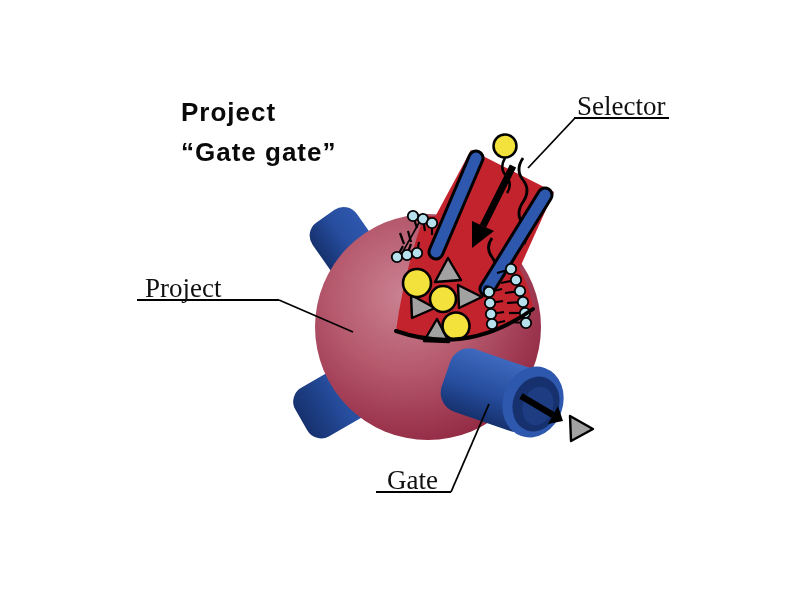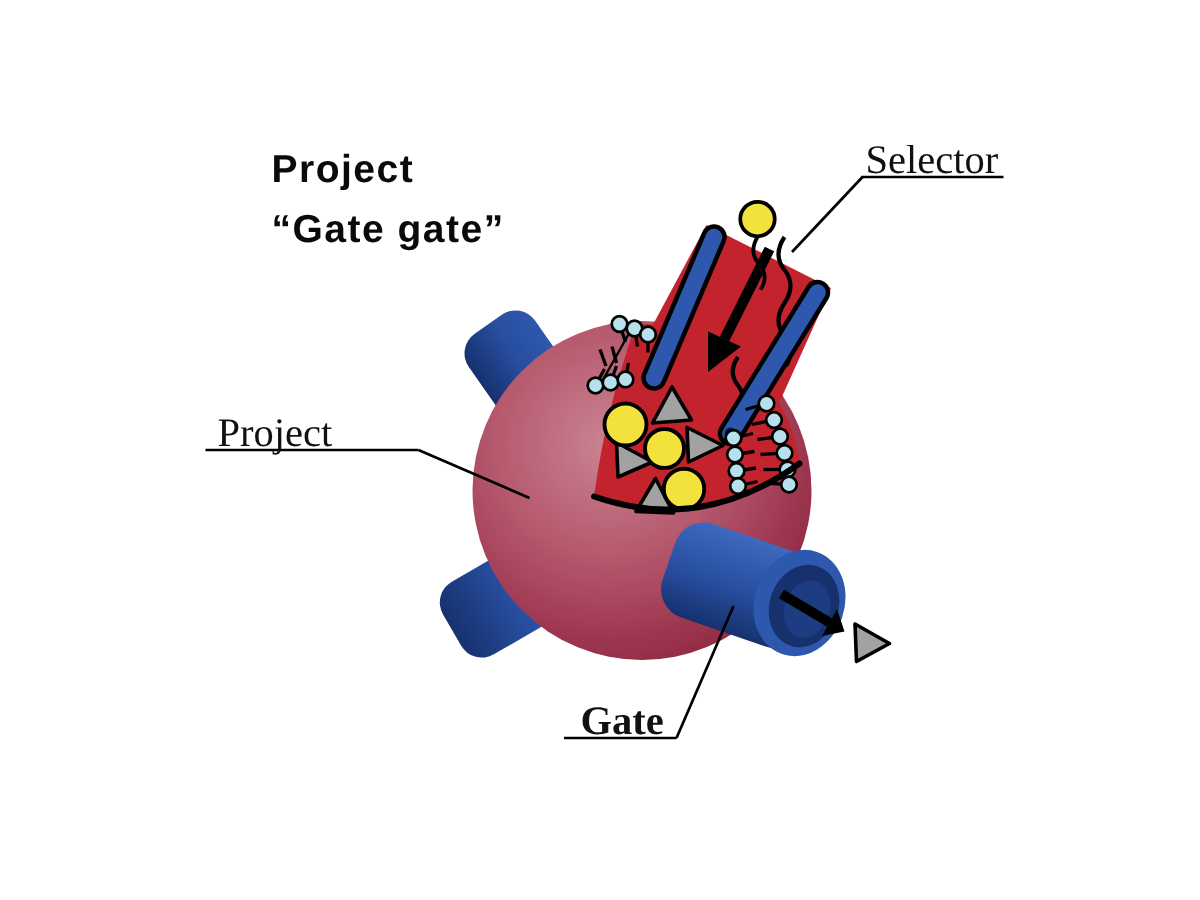--- a/index.html
+++ b/index.html
@@ -6,21 +6,21 @@
   #stage{position:relative;width:800px;height:600px;background:#ffffff;overflow:hidden;
          font-family:"Liberation Sans",sans-serif;}
   #stage svg{position:absolute;left:0;top:0;}
   .lbl{position:absolute;color:#111;font-family:"Liberation Serif",serif;font-size:27px;
        white-space:nowrap;line-height:1.05;}
   .title{position:absolute;left:181px;top:92px;color:#0a0a0a;
          font-family:"Liberation Sans",sans-serif;font-weight:900;font-size:26px;
          line-height:40px;letter-spacing:1px;white-space:nowrap;}
   #selector-label{left:577px;top:92px;}
   #membrane-label{left:145px;top:274px;}
-  #gate-label{left:387px;top:466px;font-weight:bold;}
+  #gate-label{left:387px;top:466px;}
 </style>
 </head>
 <body>
 
 <div id="stage">
 
 <svg width="800" height="600" viewBox="0 0 800 600">
   <defs>
     <radialGradient id="sphereG" cx="0.40" cy="0.36" r="0.78">
       <stop offset="0" stop-color="#ca8392"></stop>

